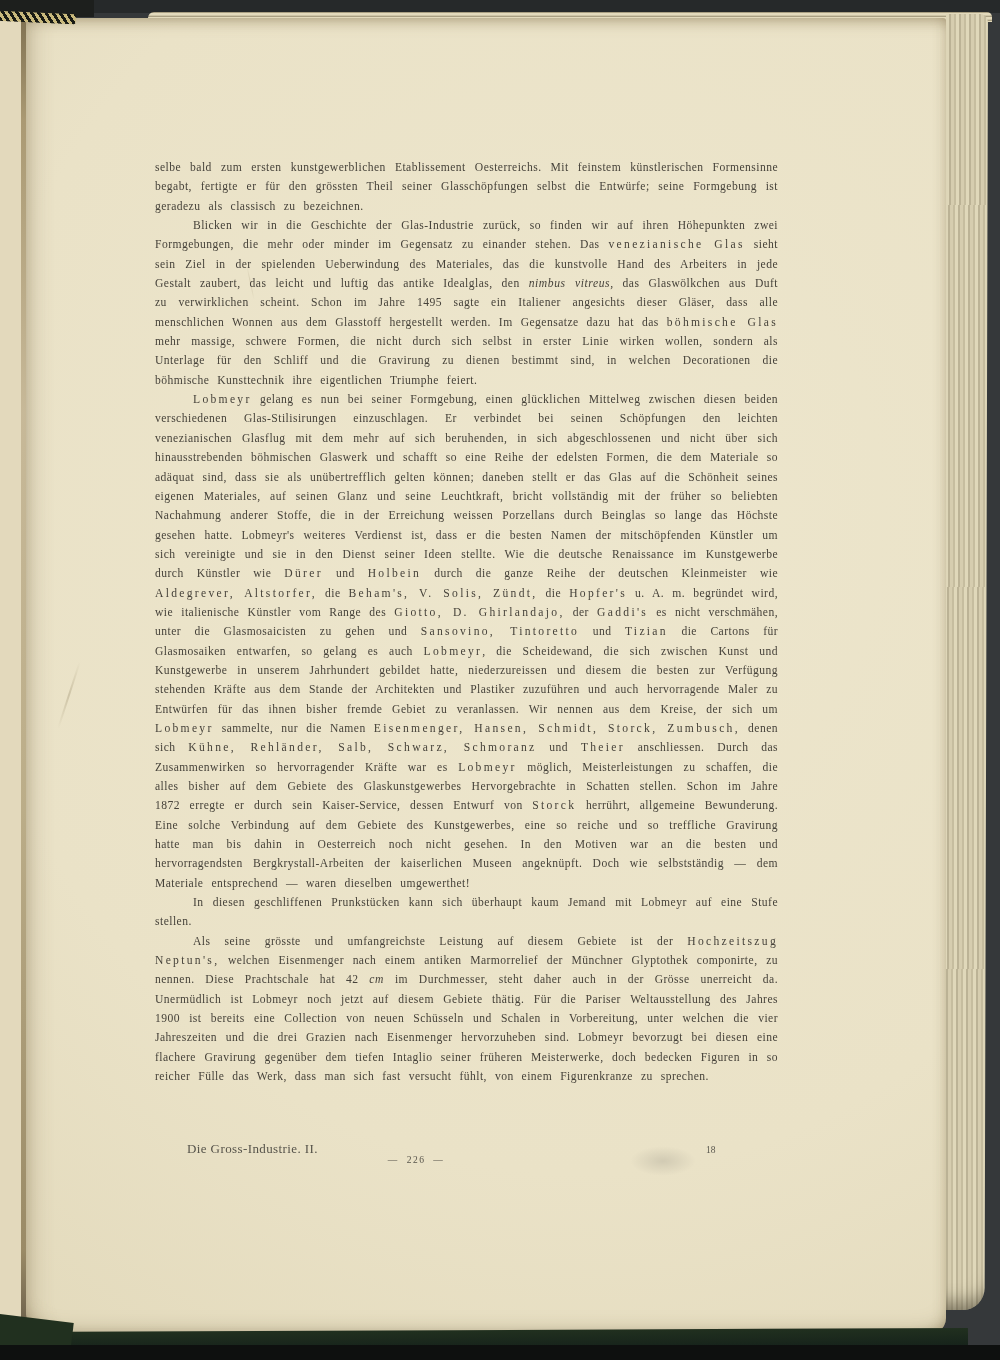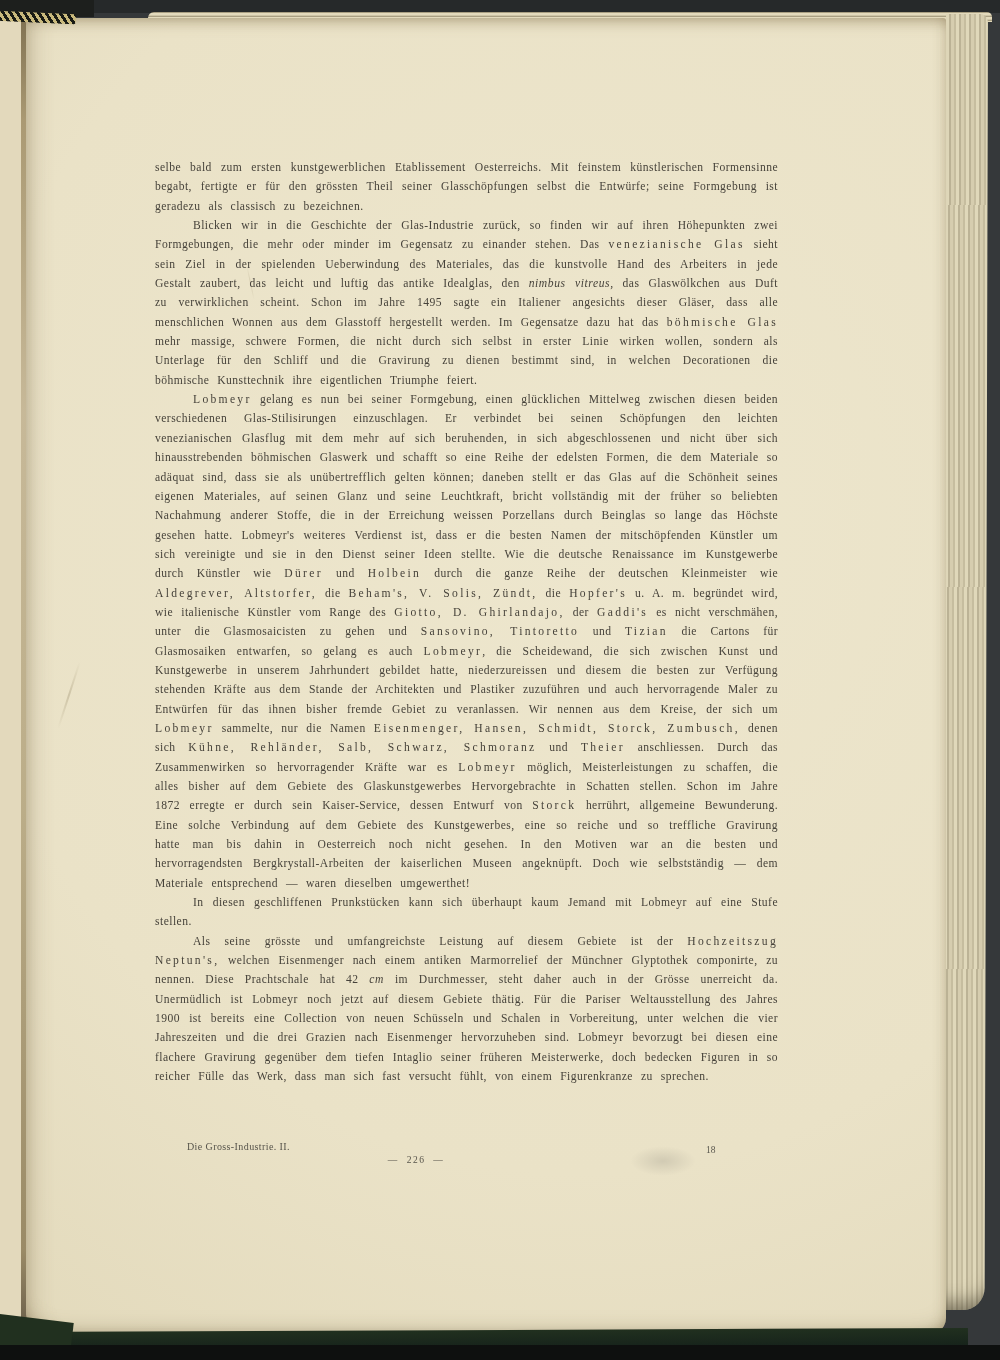--- a/index.html
+++ b/index.html
@@ -67,21 +67,21 @@
     color:var(--ink,#46423a);
     font-size:11.6px; line-height:19.35px;
     text-align:justify; letter-spacing:0.45px; word-spacing:4.6px;
     hyphens:auto; -webkit-hyphens:auto;
   }
   .text-block p { margin:0; }
   .text-block p.indent { text-indent:38px; }
   .run-spaced { letter-spacing:2.3px;margin-top:36px; }
   .run-italic { font-style:italic; letter-spacing:0.6px; }
   
-  .footer-signature { position:absolute; left:187px; top:1141px; font-size:10px;
+  .footer-signature { position:absolute; left:187px; top:1141px; font-size:13px;
     color:#56534a; letter-spacing:0.4px; }
   .footer-pageno { position:absolute; left:375px; top:1155px; width:82px; text-align:center;
     font-size:9.5px; color:#56534a; letter-spacing:1.5px; word-spacing:4px; }
   .footer-sheet { position:absolute; left:706px; top:1145px; font-size:9.5px; color:#5a574e; }
 </style>
 </head>
 <body>
 
 <div class="scene" style="--paper: #eae2c7; --ink: #46423a; --bg: #35383a; --cover: #21301f; --headband: #c9b97c;">
   <div class="bg-top-strip"></div>

